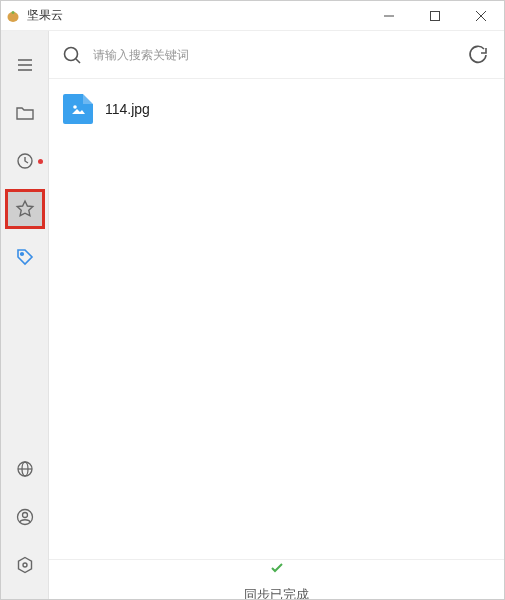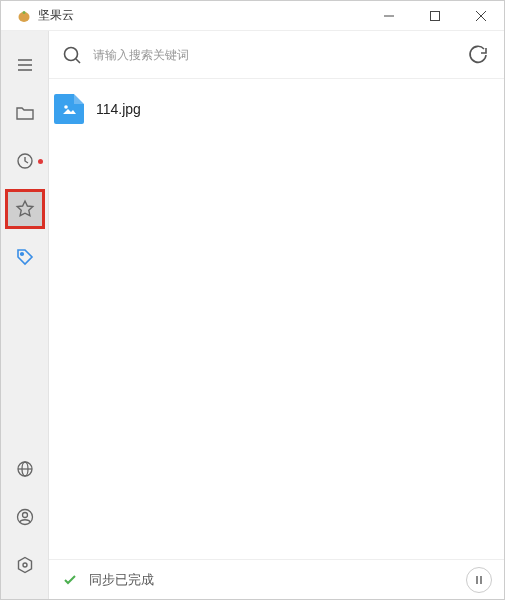--- a/index.html
+++ b/index.html
@@ -15,21 +15,21 @@
       flex-direction: column;
       background: #fff;
     }
     
     .titlebar {
       height: 30px;
       display: flex;
       align-items: center;
       background: #fff;
       border-bottom: 1px solid #eee;
-      padding-left: 15px;
+      padding-left: 4px;
     }
     .titlebar .app-icon {
       width: 16px; height: 16px; margin-right: 6px;
       display: flex; align-items: center; justify-content: center;
     }
     .titlebar .title {
       font-size: 12px;
       color: #333;
       flex: 0 0 auto;
     }
@@ -107,21 +107,21 @@
     }
     .searchbar input::placeholder { color: #999; }
     .refresh-btn {
       width: 28px; height: 28px;
       display: flex; align-items: center; justify-content: center;
       color: #555;
     }
     .filelist {
       flex: 1;
       overflow: auto;
-      padding: 10px 5px;
+      padding: 10px 14px;
     }
     .file-item {
       display: flex;
       align-items: center;
       height: 40px;
       gap: 12px;
     }
     .file-thumb {
       width: 30px; height: 30px;
       background: #3aa1ee;
@@ -140,20 +140,21 @@
       font-size: 14px;
       color: #222;
     }
     .statusbar {
       height: 40px;
       border-top: 1px solid #eee;
       display: flex;
       align-items: center;
       padding: 0 12px;
       gap: 10px;
+      flex-direction: column;
     }
     .check-icon { color: #4caf50; width: 18px; height: 18px; display:flex; align-items:center; justify-content:center;}
     .status-text { font-size: 13px; color: #555; flex: 1; }
     .pause-btn {
       width: 26px; height: 26px;
       border: 1px solid #ccc;
       border-radius: 50%;
       display: flex; align-items: center; justify-content: center;
       color: #777;
     }

